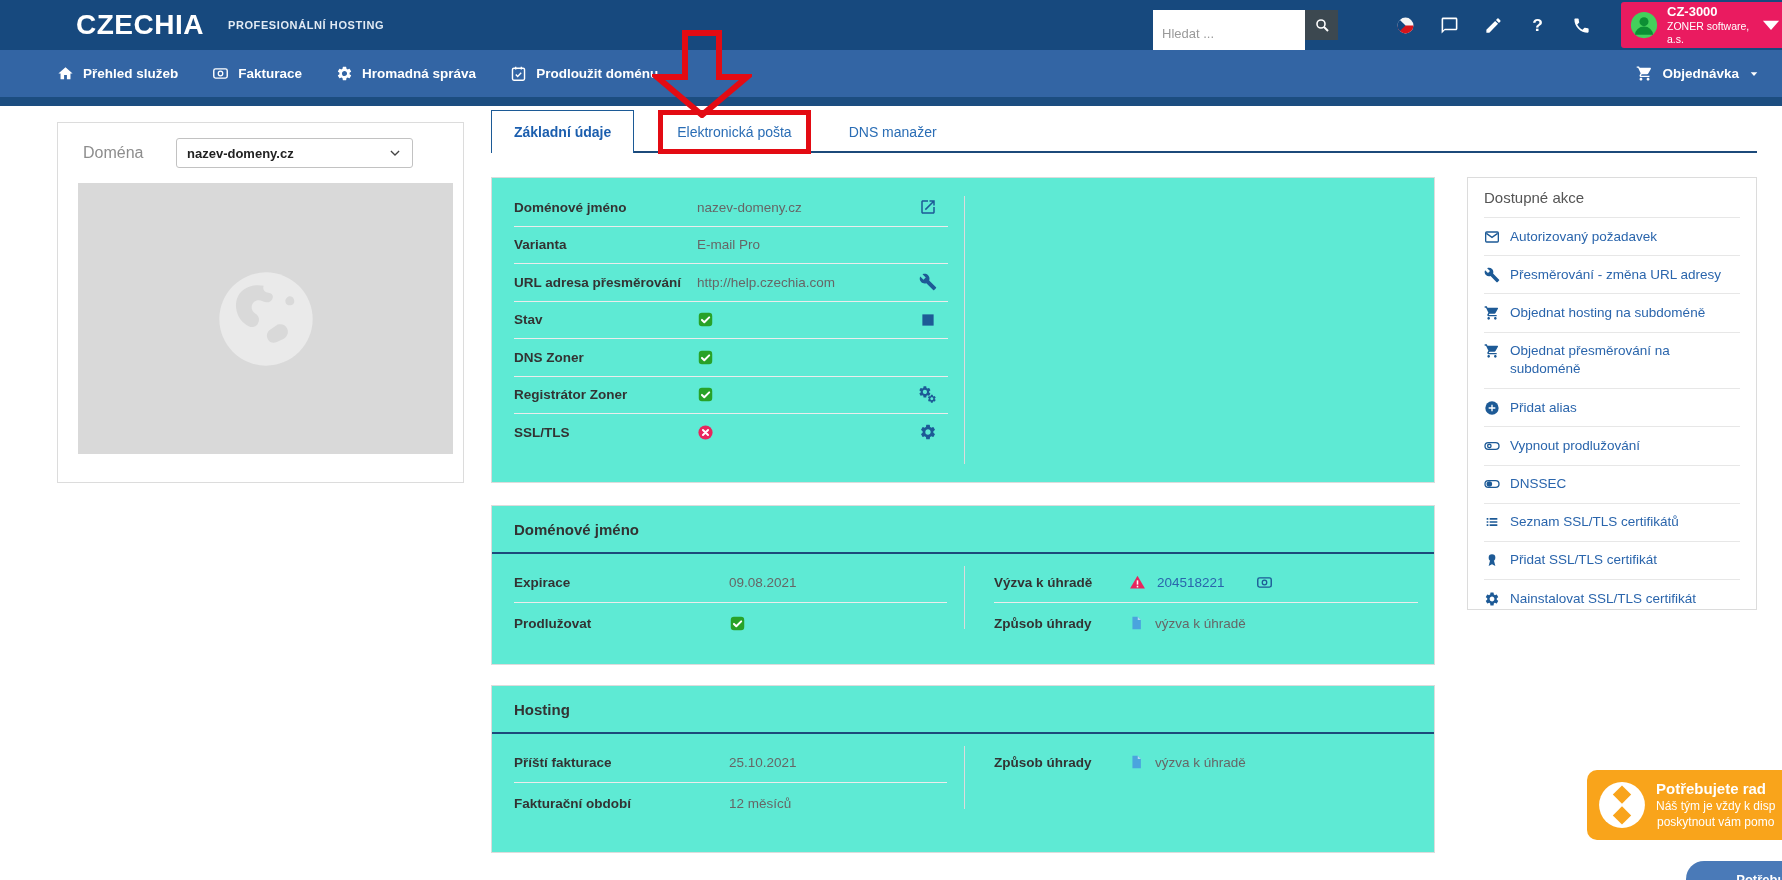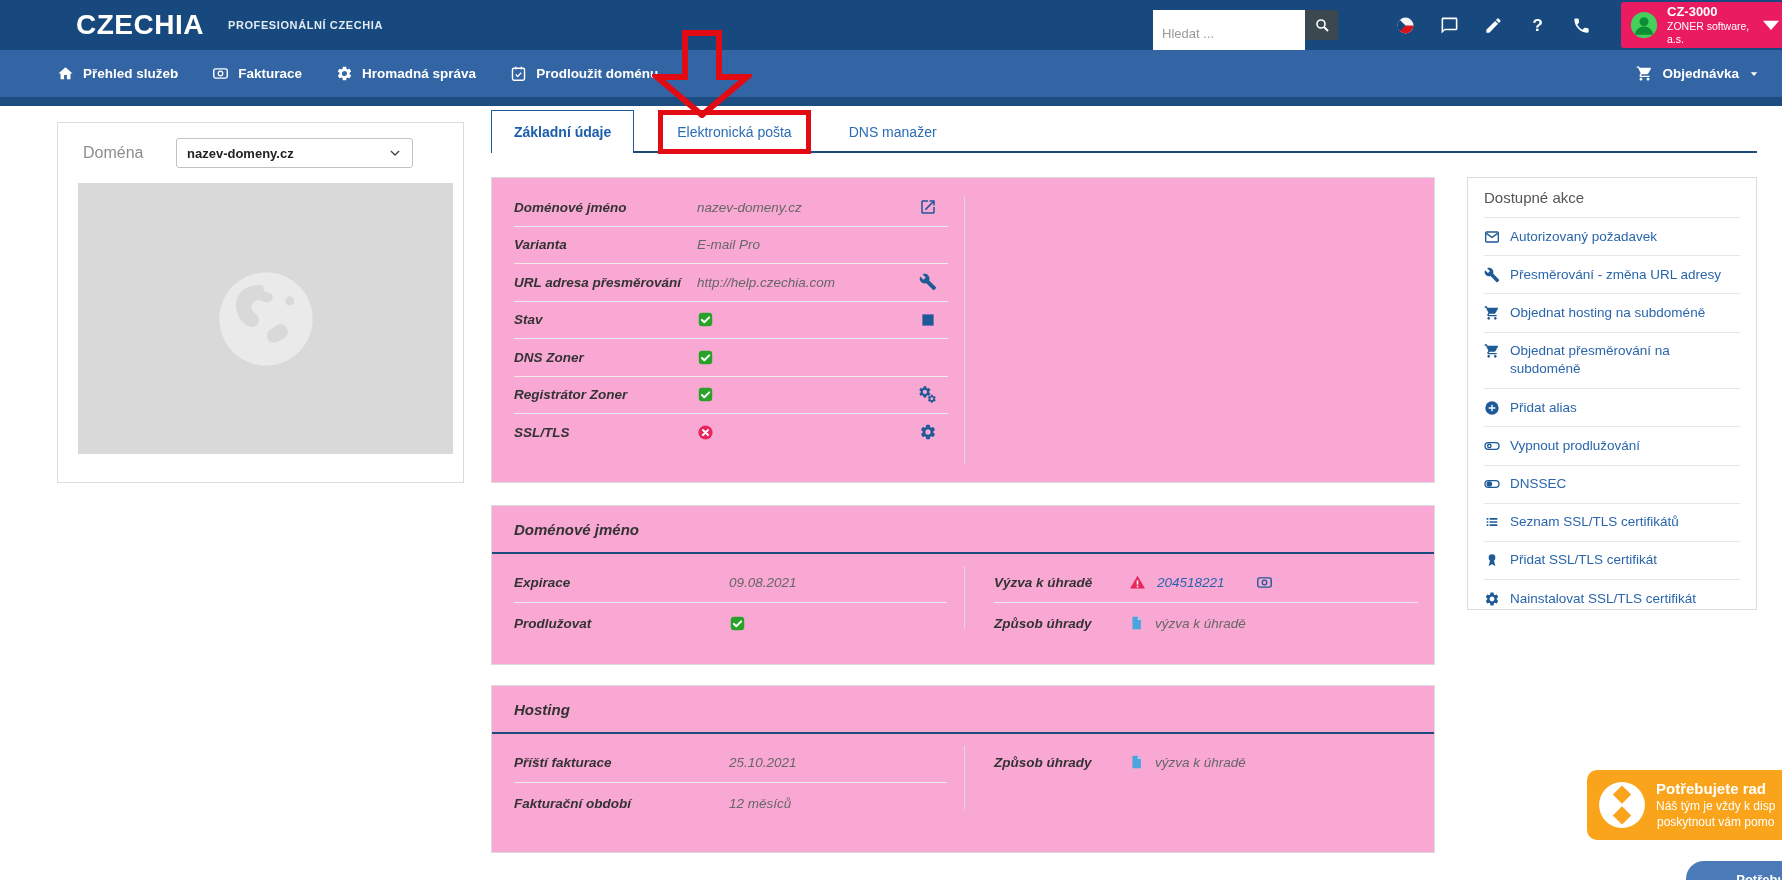--- a/index.html
+++ b/index.html
@@ -48,21 +48,21 @@
 
   
   .domain-card{position:absolute;left:57px;top:122px;width:407px;height:361px;background:#fff;border:1px solid #dcdcdc;box-sizing:border-box;}
   .domain-label{position:absolute;left:25px;top:21px;font-size:16px;color:#8d8d8d;}
   .domain-select{position:absolute;left:118px;top:15px;width:237px;height:30px;box-sizing:border-box;border:1px solid #c2c2c2;border-radius:3px;background:#fff;font-size:13px;font-weight:bold;color:#222;padding:0 30px 0 10px;appearance:none;-webkit-appearance:none;font-family:inherit;cursor:pointer;}
   .sel-chevron{position:absolute;left:330px;top:23px;width:14px;height:14px;color:#444;pointer-events:none;}
   .domain-img{position:absolute;left:20px;top:60px;width:375px;height:271px;background:#d9d9d9;display:flex;align-items:center;justify-content:center;}
   .domain-img .ic{width:112px;height:112px;}
 
   
-  .card{position:absolute;background:#f9a8d4;border:1px solid #dcdcdc;box-sizing:border-box;font-style:italic;}
+  .card{position:absolute;background:#5eead4;border:1px solid #dcdcdc;box-sizing:border-box;}
   .main-card{left:491px;top:177px;width:944px;height:306px;}
   #detail-rows{position:absolute;left:0;top:11px;width:472px;}
   .drow{display:flex;align-items:center;height:36.5px;margin:0 16px 0 22px;border-bottom:1px solid #ececec;}
   .drow:last-child{border-bottom:none;}
   .dlabel{width:183px;font-size:13.5px;font-weight:bold;color:#333;flex:0 0 auto;}
   .dvalue{flex:1;display:flex;align-items:center;font-size:13.5px;color:#666;}
   .daction{width:24px;display:flex;justify-content:center;color:#1d5a96;margin-right:8px;}
   .daction .ic{width:18px;height:18px;cursor:pointer;}
   .vdivider{position:absolute;left:472px;top:18px;bottom:18px;width:1px;background:#dcdcdc;}
 
@@ -96,21 +96,21 @@
   .chat-texts{margin-left:9px;color:#fff;white-space:nowrap;}
   .chat-title{font-size:15px;font-weight:bold;margin-bottom:2px;}
   .chat-line{font-size:12px;font-weight:normal;line-height:1.3;text-align:center;}
   .chat-pill{position:absolute;left:1686px;top:861px;width:172px;height:42px;background:#4a7ab8;border-radius:18px;color:#fff;font-size:13px;font-weight:bold;text-align:center;padding-top:11px;box-sizing:border-box;cursor:pointer;}
 </style>
 </head>
 <body>
 
 <header class="topbar" data-name="top-header">
   <div class="logo" data-name="brand-logo">CZECHIA</div>
-  <div class="tagline" data-name="brand-tagline">PROFESIONÁLNÍ CZECHIA</div>
+  <div class="tagline" data-name="brand-tagline">PROFESIONÁLNÍ HOSTING</div>
   <div class="search" data-name="search-box">
     <input type="text" data-name="search-input" placeholder="Hledat ..." style="">
     <button data-name="search-button">
         <span class="ic" data-name="search-icon">
           <svg viewBox="0 0 24 24">
             <circle cx="10.5" cy="10.5" r="6" fill="none" stroke="currentColor" stroke-width="2.4"></circle>
             <path d="M15 15l6 6" stroke="currentColor" stroke-width="2.8"></path>
           </svg>
         </span>
       </button>

